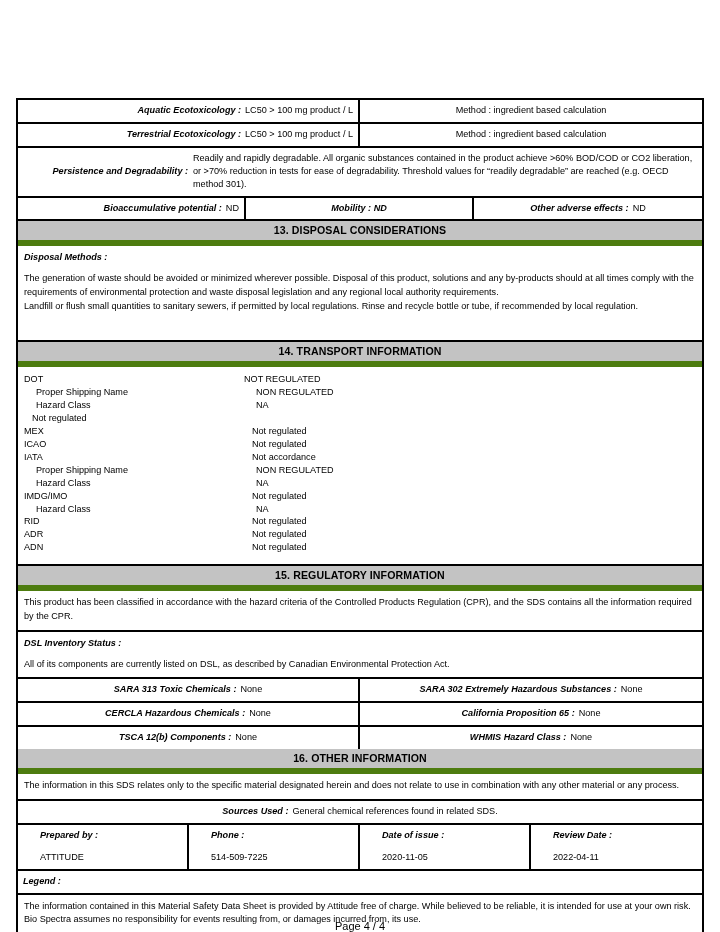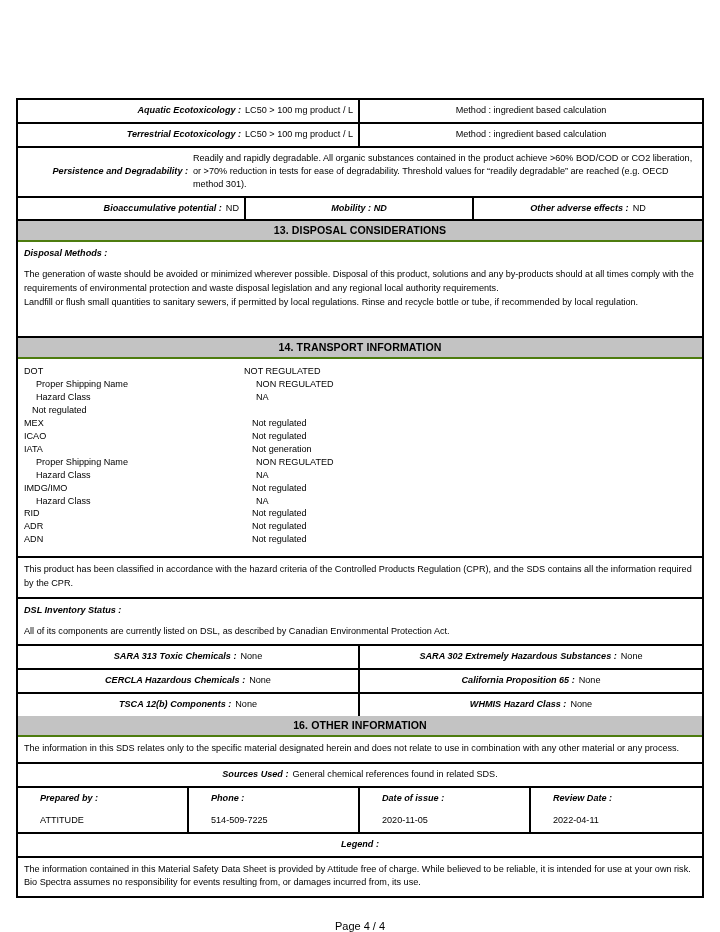--- a/index.html
+++ b/index.html
@@ -75,21 +75,21 @@
   }
   .twopart .val { flex: 1 1 auto; }
 
   
   .section-head {
     background: #c3c3c3;
     text-align: center;
     font-weight: bold;
     font-size: 10.6px;
     padding: 3px 0 4px 0;
-    border-bottom: 2px solid #4d7c0f;
+    border-bottom: 6px solid #4d7c0f;
     letter-spacing: 0.1px;
   }
   .block {
     padding: 5px 6px 6px 6px;
     border-bottom: 2px solid #000;
     box-sizing: border-box;
   }
   .block:last-child { border-bottom: none; }
   .block p {
     margin: 0;
@@ -216,21 +216,21 @@
         <div class="tline">
           <div class="tname">MEX</div>
           <div class="tval ind">Not regulated</div>
         </div>
         <div class="tline">
           <div class="tname">ICAO</div>
           <div class="tval ind">Not regulated</div>
         </div>
         <div class="tline">
           <div class="tname">IATA</div>
-          <div class="tval ind">Not generation</div>
+          <div class="tval ind">Not accordance</div>
         </div>
         <div class="tline">
           <div class="tname sub">Proper Shipping Name</div>
           <div class="tval">NON REGULATED</div>
         </div>
         <div class="tline">
           <div class="tname sub">Hazard Class</div>
           <div class="tval">NA</div>
         </div>
         <div class="tline">
@@ -248,20 +248,21 @@
         <div class="tline">
           <div class="tname">ADR</div>
           <div class="tval ind">Not regulated</div>
         </div>
         <div class="tline">
           <div class="tname">ADN</div>
           <div class="tval ind">Not regulated</div>
         </div>
       </div>
 
+    <div class="section-head">15. REGULATORY INFORMATION</div>
     <div class="block">
       <p>This product has been classified in accordance with the hazard criteria of the Controlled Products Regulation (CPR), and the SDS contains all the information required by the CPR.</p>
     </div>
     <div class="block">
       <p class="head">DSL Inventory Status :</p>
       <p>All of its components are currently listed on DSL, as described by Canadian Environmental Protection Act.</p>
     </div>
     <div>
         <div class="row">
           <div class="cell half labelled divider" style="justify-content: center;">
@@ -320,21 +321,21 @@
         <span class="lbl">Date of issue :</span>
         <span class="val">2020-11-05</span>
       </div>
       <div class="cell quarter stack">
         <span class="lbl">Review Date :</span>
         <span class="val">2022-04-11</span>
       </div>
     </div>
 
     <div class="row">
-      <div class="cell labelled" style="width:100%;justify-content:center;">
+      <div class="cell labelled" style="width:100%;justify-content:center;flex-direction:column;">
         <span class="lbl">Legend :</span>
       </div>
     </div>
 
     <div class="block" style="border-bottom:none;">
       <p>The information contained in this Material Safety Data Sheet is provided by Attitude free of charge.  While believed to be reliable, it is intended for use at your own risk.  Bio Spectra assumes no responsibility for events resulting from, or damages incurred from, its use.</p>
     </div>
 
   </div>
 

